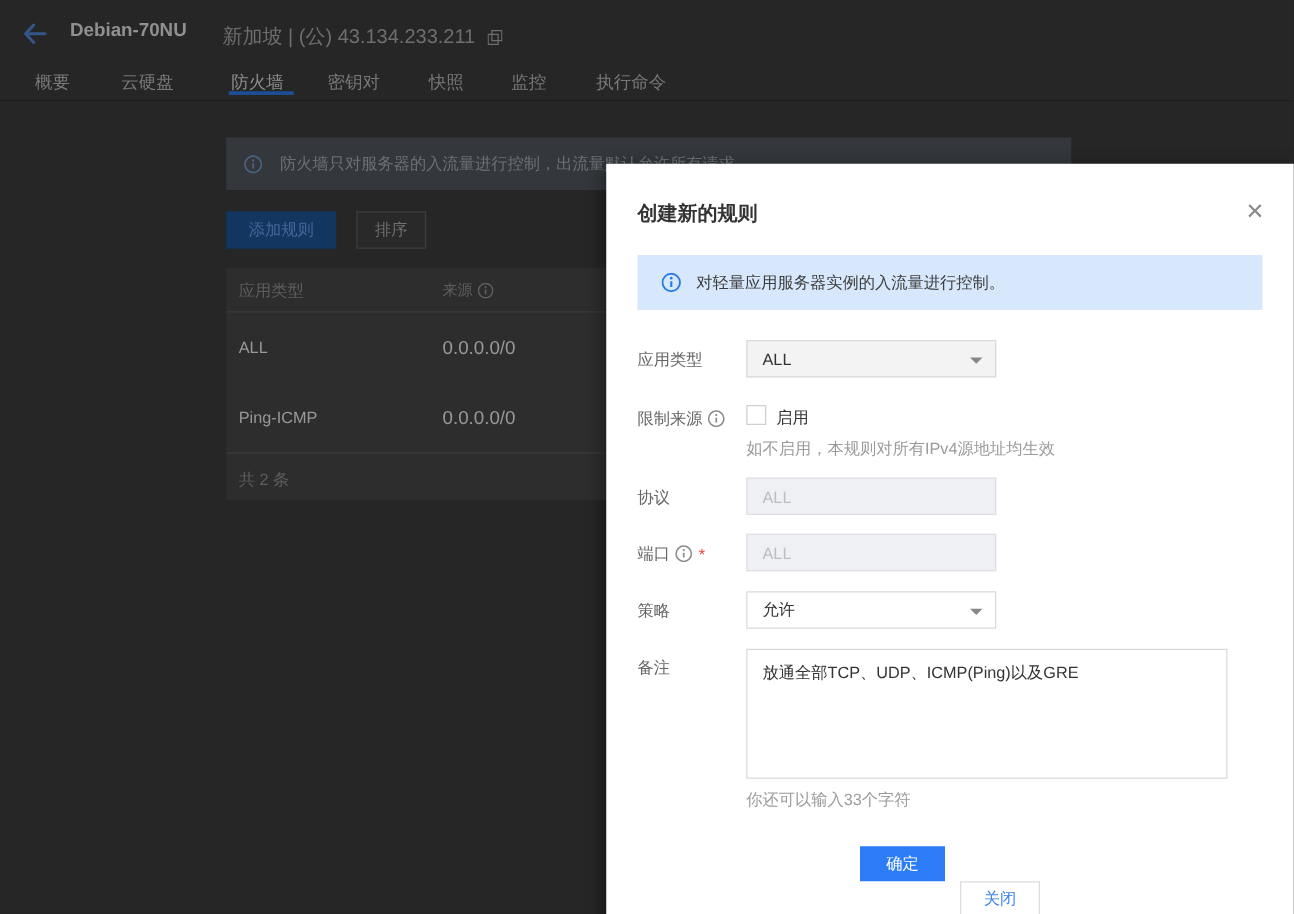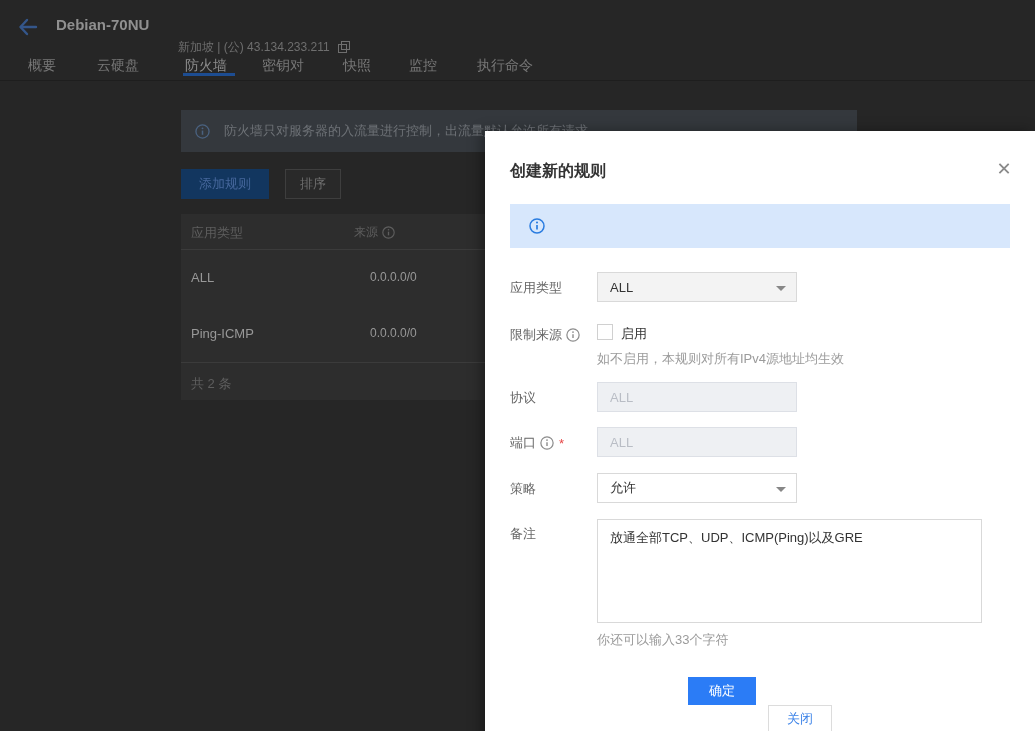--- a/index.html
+++ b/index.html
@@ -5,21 +5,21 @@
   * { margin:0; padding:0; box-sizing:border-box; }
   html,body { width:1035px; height:731px; overflow:hidden; background:#262626;
     font-family:"Liberation Sans","DejaVu Sans",sans-serif; }
   .stage { position:absolute; top:0; left:0; width:1035px; height:731px;padding-left:30px; }
 
   
   .bg { position:absolute; inset:0; background:#262626; }
   .back-btn { position:absolute; left:16px; top:15px; width:24px; height:24px; cursor:pointer; }
   .back-btn svg { width:24px; height:24px; }
   .bg-title { position:absolute; left:56px; top:16px; font-size:15px; font-weight:bold; color:#909090; }
-  .bg-sub { position:absolute; left:178px; top:19px; font-size:12px; color:#6e6e6e;margin-top:20px; }
+  .bg-sub { position:absolute; left:178px; top:19px; font-size:16px; color:#6e6e6e; }
   .copy-ic { display:inline-block; vertical-align:-2px; margin-left:5px; }
 
   .tabbar { position:absolute; left:0; top:54px; width:1035px; height:27px; border-bottom:1px solid #1e1e1e; }
   .tab { position:absolute; top:3px; font-size:14px; color:#777; cursor:pointer; white-space:nowrap; }
   .tab.active { color:#8d8d8d; }
   .tab-underline { position:absolute; left:183px; top:73px; width:52px; height:3px; background:#1d4d92; }
 
   .bg-banner { position:absolute; left:181px; top:110px; width:676px; height:42px; background:#34383d;
     display:flex; align-items:center; }
   .bg-banner .txt { font-size:13px; color:#6d7176; margin-left:14px; }
@@ -29,21 +29,21 @@
     color:#46679c; font-size:13px; border:none; display:flex; align-items:center; justify-content:center; cursor:pointer; }
   .btn-sort { position:absolute; left:285px; top:169px; width:56px; height:30px; background:#292929;
     border:1px solid #3e3e3e; color:#6f6f6f; font-size:13px; display:flex; align-items:center; justify-content:center; cursor:pointer; }
 
   .panel { position:absolute; left:181px; top:214px; width:676px; height:186px; background:#2d2d2d; }
   .thead { position:absolute; left:0; top:0; width:100%; height:36px; border-bottom:1px solid #3b3b3b; }
   .th1 { position:absolute; left:10px; top:10px; font-size:13px; color:#5e5e5e; }
   .th2 { position:absolute; left:173px; top:10px; font-size:12px; color:#5e5e5e; }
   .trow { position:absolute; left:0; width:100%; height:56px; }
   .trow .c1 { position:absolute; left:10px; top:20px; font-size:13px; color:#989898; }
-  .trow .c2 { position:absolute; left:173px; top:20px; font-size:12px; color:#989898;margin-left:16px; }
+  .trow .c2 { position:absolute; left:173px; top:20px; font-size:15px; color:#989898; }
   .tfoot { position:absolute; left:0; top:148px; width:100%; height:38px; border-top:1px solid #3b3b3b; }
   .tfoot span { position:absolute; left:10px; top:12px; font-size:13px; color:#5e5e5e; }
   .ic-i-dim { display:inline-block; vertical-align:-3px; margin-left:4px; }
 
   
   .modal { position:absolute; left:485px; top:131px; width:550px; height:724px; background:#ffffff;
     box-shadow:-4px 0 12px rgba(0,0,0,0.35); }
   .m-title { position:absolute; left:25px; top:30px; font-size:16px; font-weight:bold; color:#333; }
   .m-close { position:absolute; right:20px; top:27px; width:22px; height:22px; font-size:18px; color:#8a8a8a;
     display:flex; align-items:center; justify-content:center; cursor:pointer; }
@@ -152,20 +152,21 @@
   <div class="modal">
     <div class="m-title">创建新的规则</div>
     <div class="m-close">✕</div>
 
     <div class="m-banner">
       <svg width="16" height="16" viewBox="0 0 16 16">
         <circle cx="8" cy="8" r="7" fill="none" stroke="#2a7ce0" stroke-width="1.5"></circle>
         <line x1="8" y1="7" x2="8" y2="11.5" stroke="#2a7ce0" stroke-width="1.7"></line>
         <circle cx="8" cy="4.5" r="1.05" fill="#2a7ce0"></circle>
       </svg>
+      <span class="txt">对轻量应用服务器实例的入流量进行控制。</span>
     </div>
 
     <div class="f-label" style="top:148px">
       <span>应用类型</span>
     </div>
     <div class="sel" style="top:141px">
       <span>ALL</span>
       <span class="caret"></span>
     </div>
 

